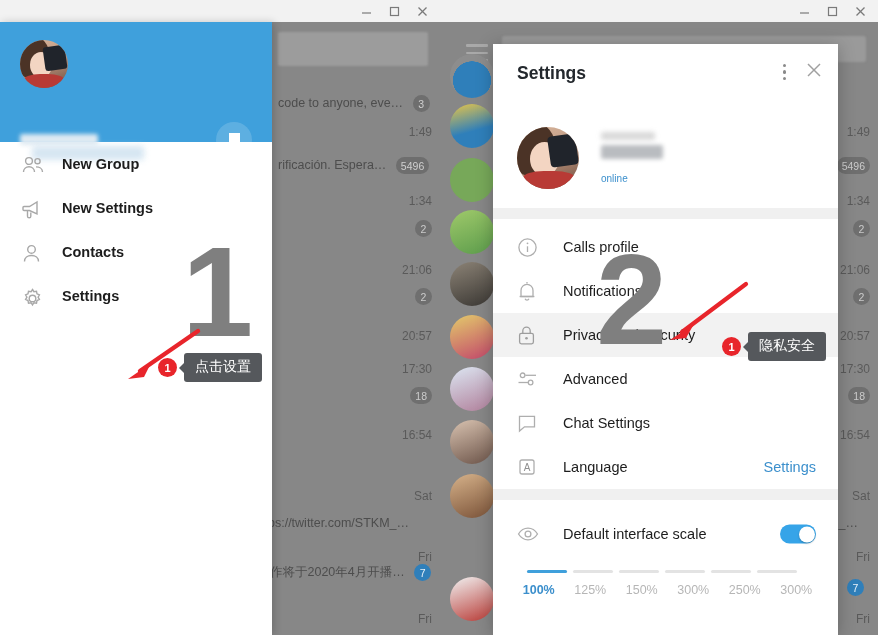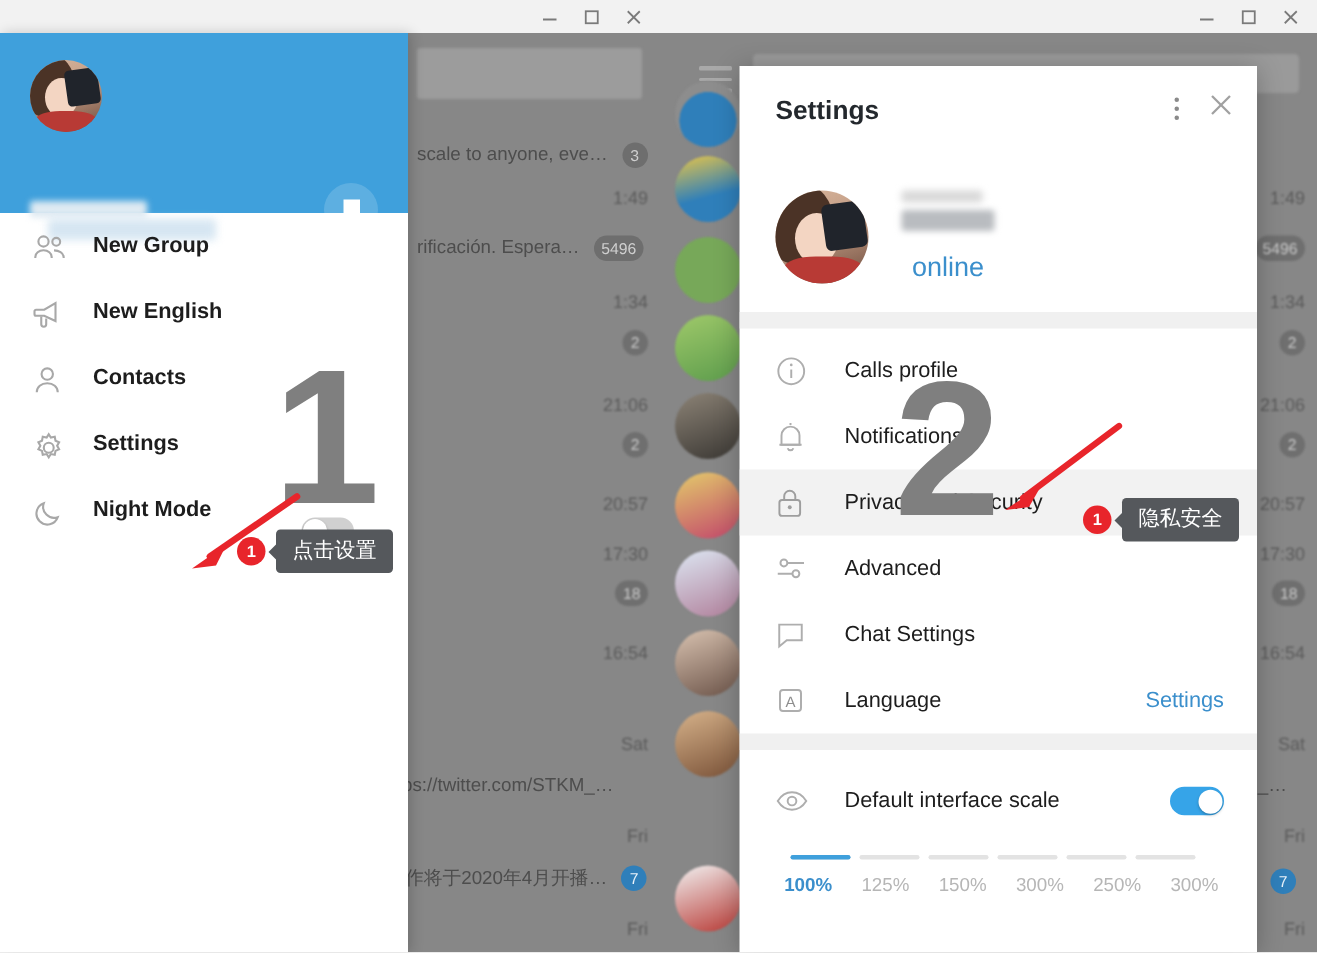--- a/index.html
+++ b/index.html
@@ -218,21 +218,21 @@
     background: linear-gradient(160deg,#d9b79e 0%,#c09a83 45%,#6d4b3c 100%);
     flex: none;
   }
   .avatar-md .hair { position:absolute; left:-5px; top:-5px; width:44px; height:54px; background:#4b3326; border-radius:50% 50% 40% 40%; }
   .avatar-md .face { position:absolute; left:13px; top:15px; width:29px; height:34px; background:#f3d5c2; border-radius:50%; }
   .avatar-md .dev  { position:absolute; right:2px; top:8px; width:28px; height:31px; background:#20242b; border-radius:4px; transform: rotate(-8deg); }
   .avatar-md .shirt{ position:absolute; left:6px; bottom:0; width:52px; height:18px; background:#b83a35; border-radius:40% 40% 0 0; }
   .pname-wrap { margin-left: 22px; }
   .pname-blur1 { width: 54px; height: 8px; background: #d8d8d8; filter: blur(2.5px); border-radius:2px; margin-bottom: 5px; }
   .pname-blur2 { width: 62px; height: 14px; background: #b9bcc0; filter: blur(2.2px); border-radius:2px; }
-  .online { color: #3b8fcc; font-size: 18px; margin-top: 14px; text-align: center; }
+  .online { color: #3b8fcc; font-size: 10px; margin-top: 14px; }
 
   .divider { height: 11px; background: #f0f0f0; }
 
   .srow {
     display: flex; align-items: center; height: 44px; position: relative; padding-left: 24px;
   }
   .srow.active { background: #f2f2f2; }
   .srow .s-icon { width: 46px; display:flex; align-items:center; color: #aeaeae; }
   .srow .s-label { font-size: 14.5px; color: #1d1d1d; }
   .srow .s-value { position:absolute; right: 22px; color: #3b8fcc; font-size: 14.5px; }
@@ -286,21 +286,21 @@
               <line x1="9.5" y1="1.5" x2="1.5" y2="9.5" stroke="#7a7a7a" stroke-width="1.2"></line>
             </svg>
         </div>
       </div>
     </div>
 
     <div class="chat-backdrop">
       <div class="bg-block" style="left:278px; top:10px; width:150px; height:34px;"></div>
 
       <div class="bg-snippet" style="left:278px; top:73px;">
-        <span>scale to anyone, eve…</span>
+        <span>code to anyone, eve…</span>
         <span class="badge">3</span>
       </div>
       <div class="bg-row" style="top:103px;">1:49</div>
 
       <div class="bg-snippet" style="left:278px; top:135px;">
         <span>rificación. Espera…</span>
         <span class="badge">5496</span>
       </div>
       <div class="bg-row" style="top:172px;">1:34</div>
       <div class="bg-row" style="top:198px;"><span class="badge">2</span></div>
@@ -312,21 +312,21 @@
 
       <div class="bg-row" style="top:340px;">17:30</div>
       <div class="bg-row" style="top:365px;"><span class="badge">18</span></div>
 
       <div class="bg-row" style="top:406px;">16:54</div>
 
       <div class="bg-row" style="top:467px;">Sat</div>
       <div class="bg-snippet" style="left:268px; top:494px;">ps://twitter.com/STKM_…</div>
 
       <div class="bg-row" style="top:528px;">Fri</div>
-      <div class="bg-snippet" style="left:270px; top:555px;text-align:right;">
+      <div class="bg-snippet" style="left:270px; top:542px;text-align:right;">
         <span>作将于2020年4月开播…</span>
         <span class="badge blue">7</span>
       </div>
       <div class="bg-row" style="top:590px;">Fri</div>
     </div>
 
     <div class="drawer">
       <div class="drawer-head">
         <div class="avatar-lg">
           <div class="hair"></div>
@@ -357,21 +357,21 @@
           <span class="mi-label">New Group</span>
         </div>
 
         <div class="menu-item">
           <span class="mi-icon">
             <svg width="22" height="19" viewBox="0 0 22 19" fill="none" stroke="#a8a8a8" stroke-width="1.4">
               <path d="M2 6.5h5.5L15 2v12L7.5 10.5H2a1 1 0 0 1-1-1v-2a1 1 0 0 1 1-1z"></path>
               <path d="M5.5 11v5.2c0 .9.8 1.6 1.7 1.6s1.6-.7 1.6-1.6v-3.8"></path>
             </svg>
           </span>
-          <span class="mi-label">New English</span>
+          <span class="mi-label">New Settings</span>
         </div>
 
         <div class="menu-item">
           <span class="mi-icon">
             <svg width="20" height="19" viewBox="0 0 20 19" fill="none" stroke="#a8a8a8" stroke-width="1.4">
               <circle cx="9.5" cy="5.4" r="3.8"></circle>
                 <path d="M2.5 17.5c0-3.6 3-6 7-6s7 2.4 7 6"></path>
             </svg>
           </span>
           <span class="mi-label">Contacts</span>
@@ -381,31 +381,20 @@
         <div class="menu-item">
           <span class="mi-icon">
             <svg width="21" height="21" viewBox="0 0 21 21" fill="none" stroke="#a8a8a8" stroke-width="1.4">
               <circle cx="10.5" cy="10.5" r="3.3"></circle>
               <path d="M10.5 1.5l1.4 2.2 2.6-.5 .5 2.6 2.4 1.1-1.3 2.3 1.3 2.3-2.4 1.1-.5 2.6-2.6-.5-1.4 2.2-1.4-2.2-2.6.5-.5-2.6-2.4-1.1 1.3-2.3-1.3-2.3 2.4-1.1.5-2.6 2.6.5z"></path>
             </svg>
           </span>
           <span class="mi-label">Settings</span>
         </div>
 
-        <div class="menu-item">
-          <span class="mi-icon">
-            <svg width="20" height="20" viewBox="0 0 20 20" fill="none" stroke="#a8a8a8" stroke-width="1.4">
-              <path d="M16.5 12.8A7.3 7.3 0 0 1 7.2 3.5a7.3 7.3 0 1 0 9.3 9.3z"></path>
-            </svg>
-          </span>
-          <span class="mi-label">Night Mode</span>
-          <span class="toggle">
-              <span class="knob"></span>
-            </span>
-        </div>
 
       </div>
 
     </div>
 
     <div class="watermark" id="wm-1">1</div>
 
     <svg class="arrow-svg" style="left:110px; top:325px;" width="92" height="62" viewBox="0 0 92 62">
       <path d="M88 6 L30 46" stroke="#e8252b" stroke-width="4.4" stroke-linecap="round"></path>
       <path d="M18 54 L41 38 L34 52 Z" fill="#e8252b"></path>

